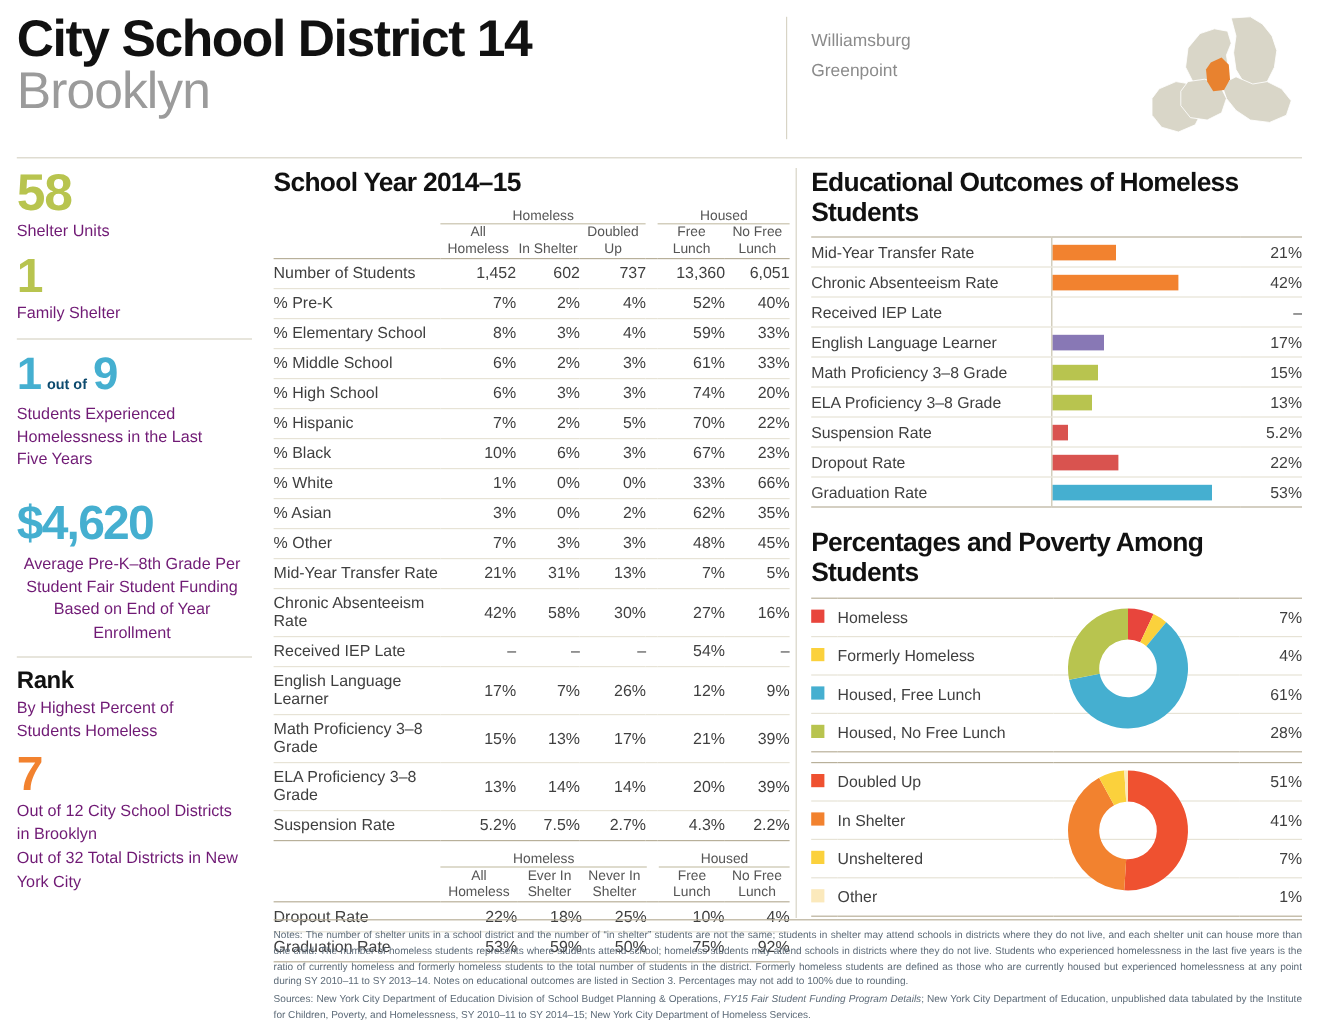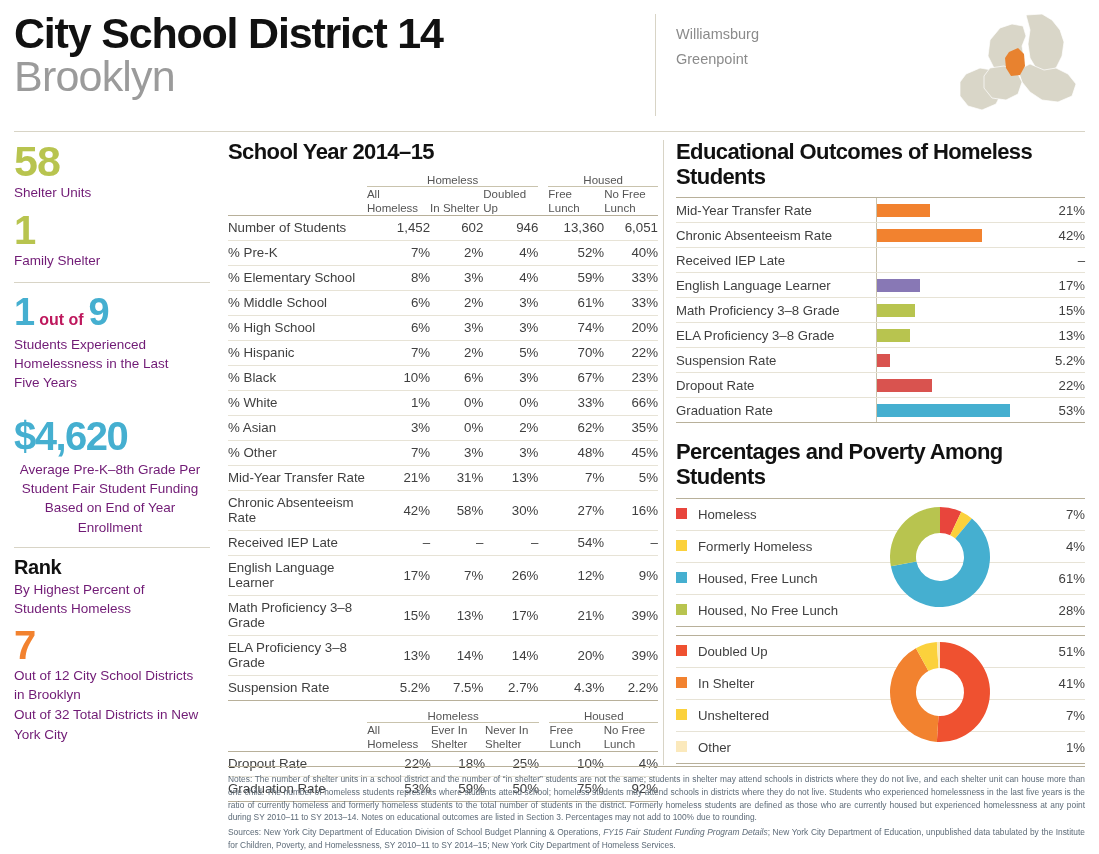--- a/index.html
+++ b/index.html
@@ -50,42 +50,42 @@
   }
   .olive { color: #b8c44f; }
   .stat-58 { font-size: 43px; }
   .stat-1  { font-size: 40px; }
   .stat-label {
     font-size: 13.5px; color: #701a75; line-height: 1.42; margin-top: 1px;
   }
   .hr-left { height: 1px; background: #d8d4c6; margin: 11px 0 8px 0; }
   .outof-row { display: flex; align-items: baseline; gap: 5px; }
   .outof-num { font-size: 38px; font-weight: bold; color: #45afd0; letter-spacing: -1px; }
-  .outof-txt { font-size: 16px; font-weight: bold; color: #be185d; }
+  .outof-txt { font-size: 12px; font-weight: bold; color: #0c4a6e; }
   .stat-money { font-size: 40px; font-weight: bold; color: #45afd0; letter-spacing: -1.5px; }
   .rank-title { font-size: 20px; font-weight: bold; color: #111; letter-spacing: -0.4px; }
   .stat-rank { font-size: 40px; font-weight: bold; color: #f2822f; letter-spacing: -1px; line-height: 1.0; }
 
   
   .mid-col { position: absolute; left: 228px; top: 0; width: 430px; }
   .sec-heading {
     font-size: 22px; font-weight: bold; color: #111;
     letter-spacing: -0.6px; line-height: 1.12;
   }
   .mid-divider {
     position: absolute; left: 663px; top: 0; width: 1px; height: 625px;
     background: #d8d4c6;
   }
   table.data { width: 430px; border-collapse: collapse; margin-top: 9px; }
   table.data td, table.data th { padding: 0; }
   .grp-hdr td { font-size: 11.5px; color: #555; text-align: center; padding-bottom: 1px; font-weight: normal; }
   .grp-line td { height: 1px; padding: 0; }
   .grp-line .gl { background: #c9c3ad; height: 1px; }
   .sub-hdr td {
-    font-size: 11.5px; color: #555; text-align: left; line-height: 1.22;
+    font-size: 11.5px; color: #555; text-align: center; line-height: 1.22;
     padding: 3px 0 4px 0; vertical-align: bottom; font-weight: normal;
   }
   tr.drow td {
     font-size: 13.3px; color: #3f3f3f; text-align: right;
     padding: 4.5px 0 4.5px 0; border-bottom: 1px solid #e7e3d6;
   }
   tr.drow td.lbl { text-align: left; }
   tr.drow.first td { border-top: 1px solid #b8b09a; }
   tr.drow.lastrow td { border-bottom: 1px solid #b8b09a; }
   td.c1 { width: 68px; } td.c2 { width: 60px; } td.c3 { width: 60px; }
@@ -223,21 +223,21 @@
             <td class="gap"></td>
             <td class="c4">Free Lunch</td>
             <td class="c5">No Free Lunch</td>
           </tr>
         </tbody>
         <tbody id="tbody1">
             <tr class="drow first">
               <td class="lbl">Number of Students</td>
               <td class="c1">1,452</td>
               <td class="c2">602</td>
-              <td class="c3">946</td>
+              <td class="c3">737</td>
               <td class="gap"></td>
               <td class="c4">13,360</td>
               <td class="c5">6,051</td>
             </tr>
             <tr class="drow">
               <td class="lbl">% Pre-K</td>
               <td class="c1">7%</td>
               <td class="c2">2%</td>
               <td class="c3">4%</td>
               <td class="gap"></td>

